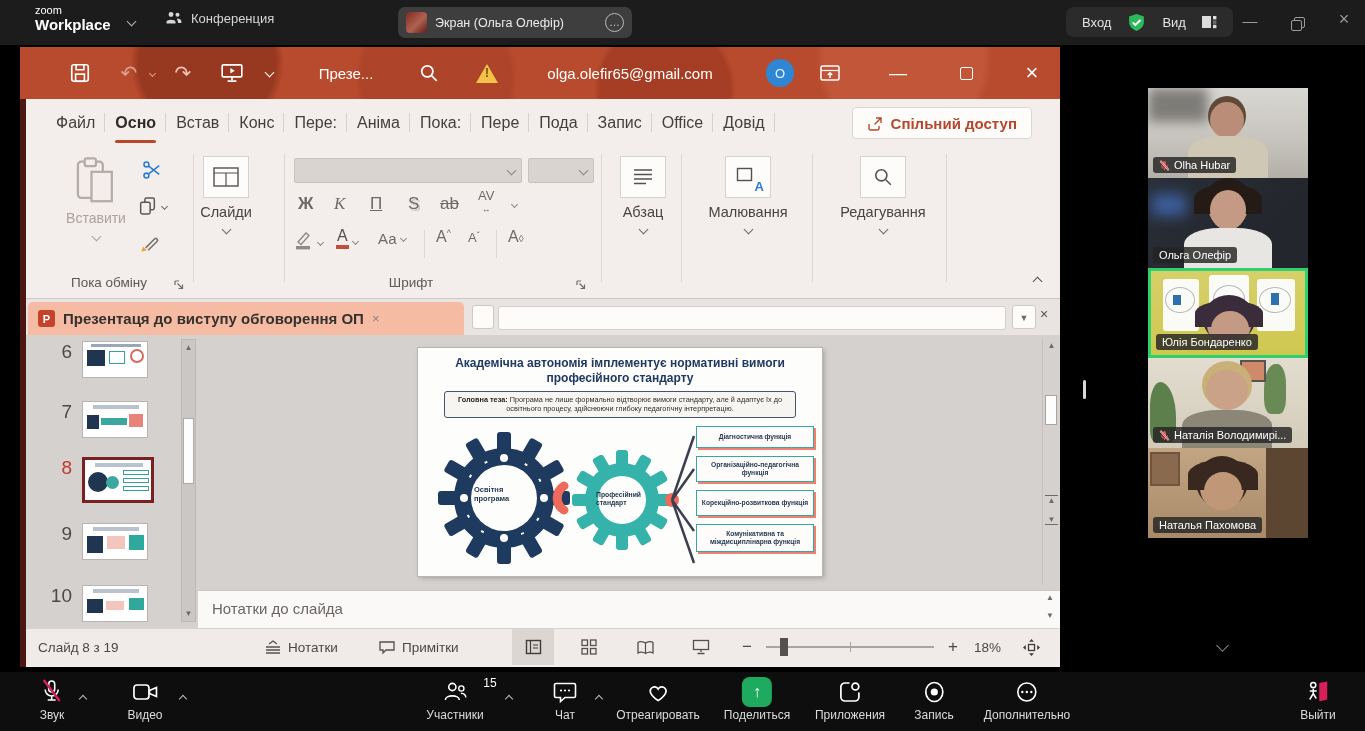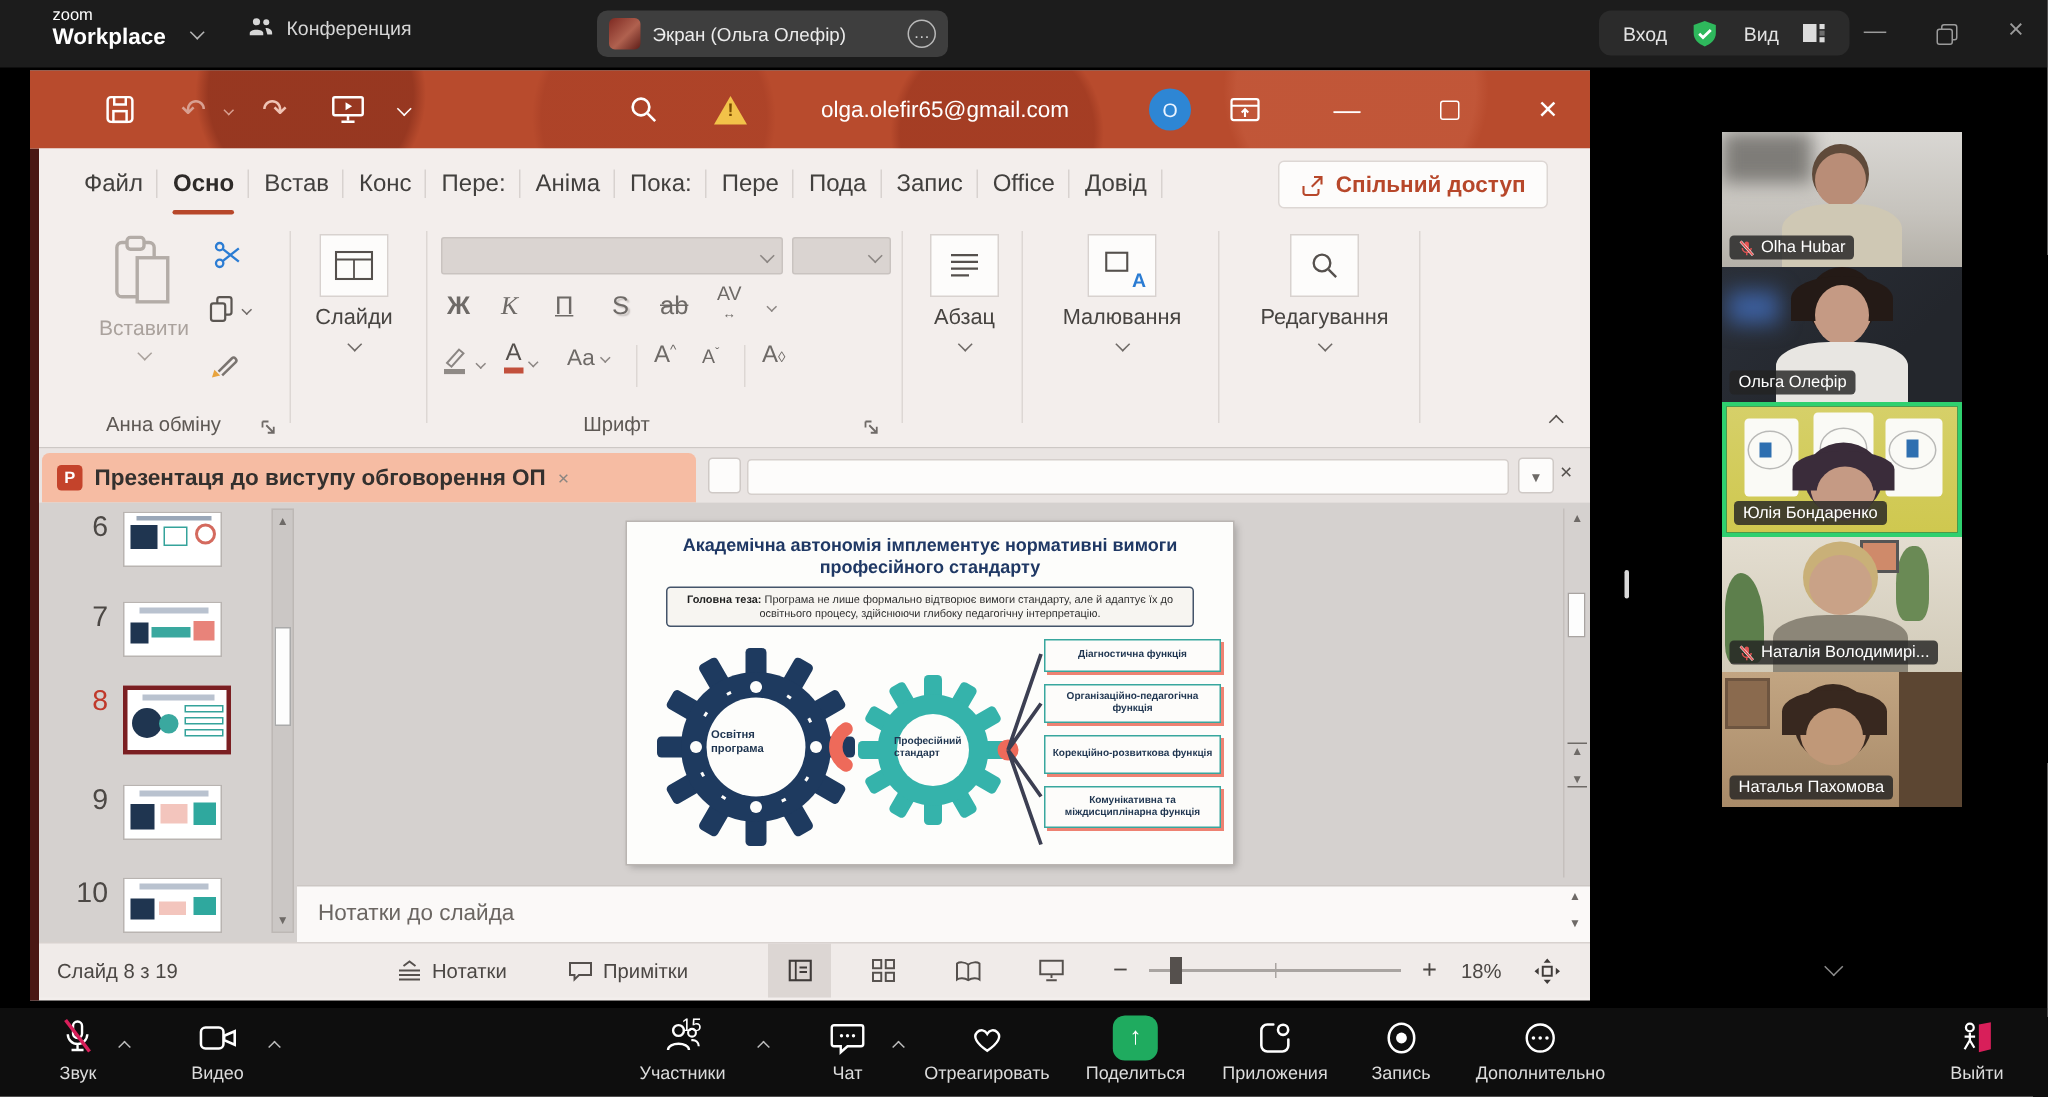--- a/index.html
+++ b/index.html
@@ -121,21 +121,21 @@
   .p-chev .chev { width:9px; height:9px; border-color:#8d8d8d; }
   .side-sliver { position:absolute; left:1083px; top:380px; width:3px; height:19px; background:#d9d9d9; border-radius:2px; }
 
   
   .toolbar { position:absolute; left:0; top:672px; width:1365px; height:59px; background:#0e0e0e; }
   .tbtn { position:absolute; top:6px; transform:translateX(-50%); text-align:center; color:#e3e3e3; }
   .tbtn .ic { height:28px; display:flex; align-items:center; justify-content:center; }
   .tbtn .lb { font-size:12px; margin-top:2px; color:#dcdcdc; white-space:nowrap; }
   .tchev { position:absolute; top:16px; }
   .tchev .chev { width:6px; height:6px; border-color:#bdbdbd; }
-  .badge15 { position:absolute; font-size:12px; color:#fff; }
+  .badge15 { position:absolute; font-size:12px; color:#fff;margin-left:29px; }
   .share-sq { width:30px; height:30px; background:#1fab5f; border-radius:8px; display:flex; align-items:center; justify-content:center; color:#fff; font-size:16px; font-weight:bold; }
   svg { display:block; }
 </style>
 </head>
 <body>
 
 <div class="screen">
 
   <header class="topbar">
     <div class="zlogo">
@@ -196,20 +196,21 @@
       <span class="chev chev-down abs" style="left:130px;top:24px;border-color:#d9a091;width:5px;height:5px;"></span>
       <div class="tb-item" style="left:146px;width:34px;color:#f0c3b4;font-size:20px;">↷</div>
       <div class="tb-item" style="left:192px;width:40px;">
         <svg width="24" height="22" viewBox="0 0 22 20">
           <rect x="2" y="2.5" width="18" height="11" rx="1" stroke="#fff" stroke-width="1.5" fill="none"></rect>
           <path d="M9.5 5.5 l4 2.5 -4 2.5 z" fill="#fff"></path>
           <path d="M11 13.5 v3 M7 17.5 h8" stroke="#fff" stroke-width="1.5" fill="none"></path>
         </svg>
       </div>
       <span class="chev chev-down abs" style="left:246px;top:22px;border-color:#fff;"></span>
+      <div class="tb-item tb-text" style="left:286px;width:80px;">Презе...</div>
       <div class="tb-item" style="left:392px;width:34px;">
         <svg width="20" height="20" viewBox="0 0 18 18">
           <circle cx="7.5" cy="7.5" r="5" stroke="#fff" stroke-width="1.6" fill="none"></circle>
           <path d="M11.5 11.5 L16 16" stroke="#fff" stroke-width="1.6"></path>
         </svg>
       </div>
       <div class="tb-item" style="left:452px;width:30px;">
         <span style="width:0;height:0;border-left:11px solid transparent;border-right:11px solid transparent;border-bottom:19px solid #f2c249;position:relative;display:inline-block;"></span>
         <span style="position:absolute;color:#7a4a00;font-weight:bold;font-size:12px;top:19px;">!</span>
       </div>
@@ -279,28 +280,28 @@
             <rect x="2.5" y="6" width="9" height="11" rx="1.5" stroke="#5b5652" stroke-width="1.4" fill="#f3eeec"></rect>
           </svg>
           <span class="chev chev-down" style="border-color:#6f6a67;width:5px;height:5px;"></span>
         </div>
         <div class="minibtn" style="left:112px;top:88px;">
           <svg width="22" height="21" viewBox="0 0 20 19">
             <path d="M3 16 l5-1.2 -3.5-3.5 z" fill="#e8a33d"></path>
             <path d="M7 12.5 L15 4.5 a1.6 1.6 0 0 1 2.3 2.3 L9.2 14.7" stroke="#7a7470" stroke-width="1.5" fill="none"></path>
           </svg>
         </div>
-        <div class="grp-label" style="left:28px;width:110px;">Анна обміну</div>
+        <div class="grp-label" style="left:28px;width:110px;">Пока обміну</div>
         <svg class="launcher" style="left:148px;" width="10" height="10" viewBox="0 0 10 10">
           <path d="M1 1 h4 M1 1 v4" stroke="#6f6a67" stroke-width="1.2" fill="none"></path>
           <path d="M3.5 3.5 L8.5 8.5 M8.5 4.5 v4 h-4" stroke="#6f6a67" stroke-width="1.2" fill="none"></path>
         </svg>
         <div class="rsep" style="left:167px;"></div>
 
-        <div class="grp-vert" style="left:171px;width:78px;text-align:center;">
+        <div class="grp-vert" style="left:161px;width:78px;text-align:center;">
           <span class="boxicon" style="margin:0 auto;">
             <svg width="26" height="20" viewBox="0 0 26 20">
               <rect x="1" y="1" width="24" height="18" stroke="#55504d" stroke-width="1.4" fill="none"></rect>
               <path d="M1 6 h24 M13 6 v13" stroke="#55504d" stroke-width="1.2"></path>
             </svg>
           </span>
           <div class="cap">Слайди</div>
           <span class="chev chev-down"></span>
         </div>
         <div class="rsep" style="left:258px;"></div>

